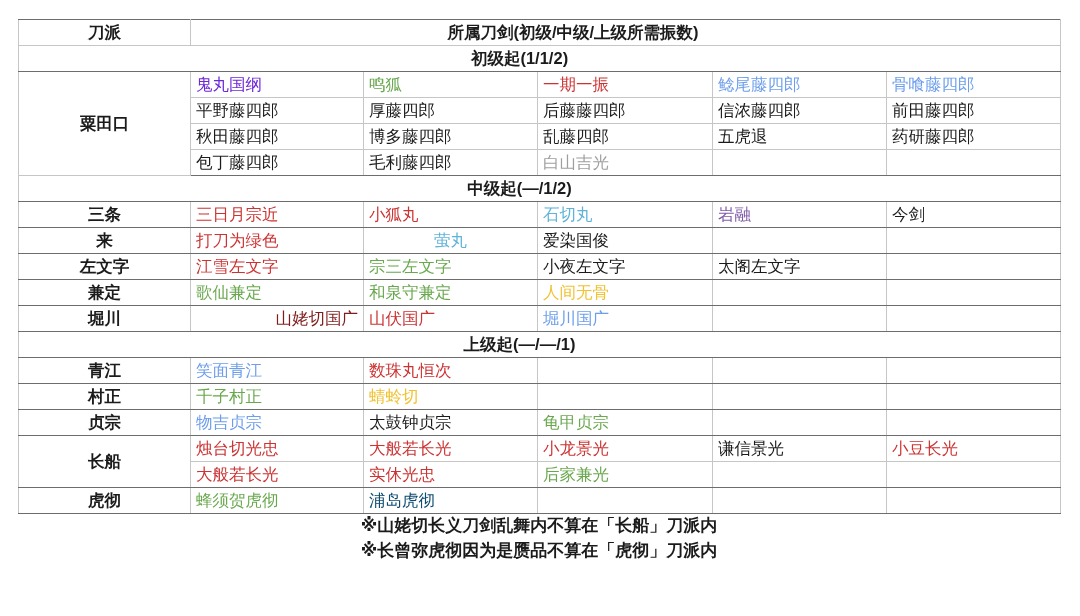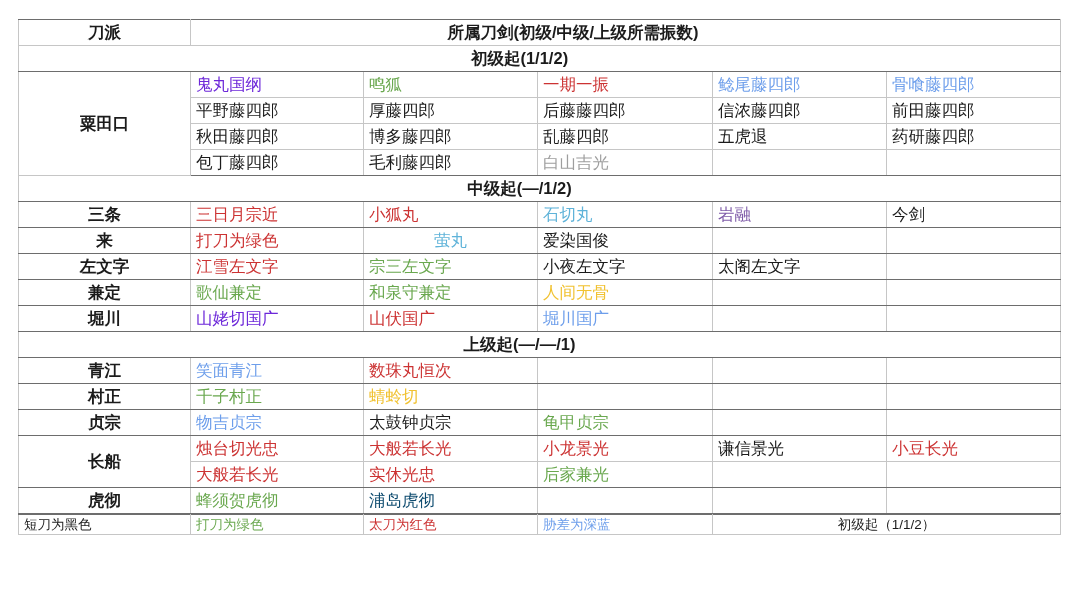--- a/index.html
+++ b/index.html
@@ -111,21 +111,21 @@
     <tr class="hb">
       <td class="fac">兼定</td>
       <td style="color: rgb(106, 168, 79);">歌仙兼定</td>
       <td style="color: rgb(106, 168, 79);">和泉守兼定</td>
       <td style="color: rgb(241, 194, 50);">人间无骨</td>
       <td></td>
       <td></td>
     </tr>
     <tr class="hb">
       <td class="fac">堀川</td>
-      <td style="color: #6d28d9;">山姥切国广</td>
+      <td style="color: #7f1d1d; text-align: right;">山姥切国广</td>
       <td style="color: rgb(204, 51, 51);">山伏国广</td>
       <td style="color: rgb(109, 158, 235); margin-top: 44px;">堀川国广</td>
       <td></td>
       <td></td>
     </tr>
     <tr class="hb">
       <td class="sec pad" colspan="6">上级起(—/—/1)</td>
     </tr>
     <tr class="hb">
       <td class="fac">青江</td>
@@ -171,34 +171,29 @@
       <td style="color: rgb(106, 168, 79);">蜂须贺虎彻</td>
       <td style="color: #0c4a6e;">浦岛虎彻</td>
       <td></td>
       <td></td>
       <td></td>
     </tr>
   </tbody>
     </table>
 
   <div class="notes">
+    <div>※山姥切长义刀剑乱舞内不算在「长船」刀派内</div>
+    <div>※长曾弥虎彻因为是赝品不算在「虎彻」刀派内</div>
   </div>
 
   <table class="legend">
     <colgroup>
       <col style="width:172px">
         <col style="width:173px">
         <col style="width:174px">
       <col style="width:175px">
         <col style="width:348px">
     </colgroup>
     <tbody>
-        <tr class="ht">
-      <td>短刀为黑色</td>
-      <td style="color: rgb(106, 168, 79);">打刀为绿色</td>
-      <td style="color: rgb(204, 51, 51);">太刀为红色</td>
-      <td style="color: rgb(109, 158, 235);">胁差为深蓝</td>
-      <td class="lvl">初级起（1/1/2）</td>
-    </tr>
   </tbody>
     </table>
 
 </div>
 
 </body></html>

